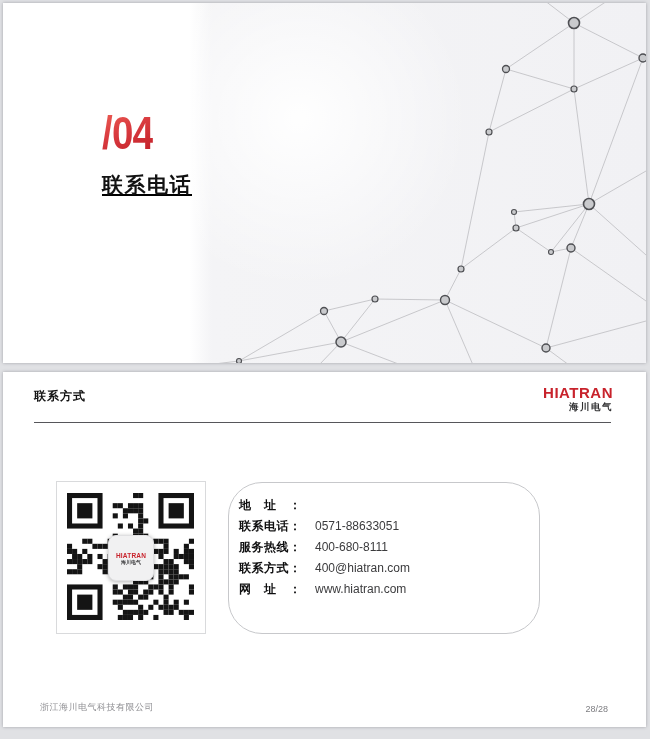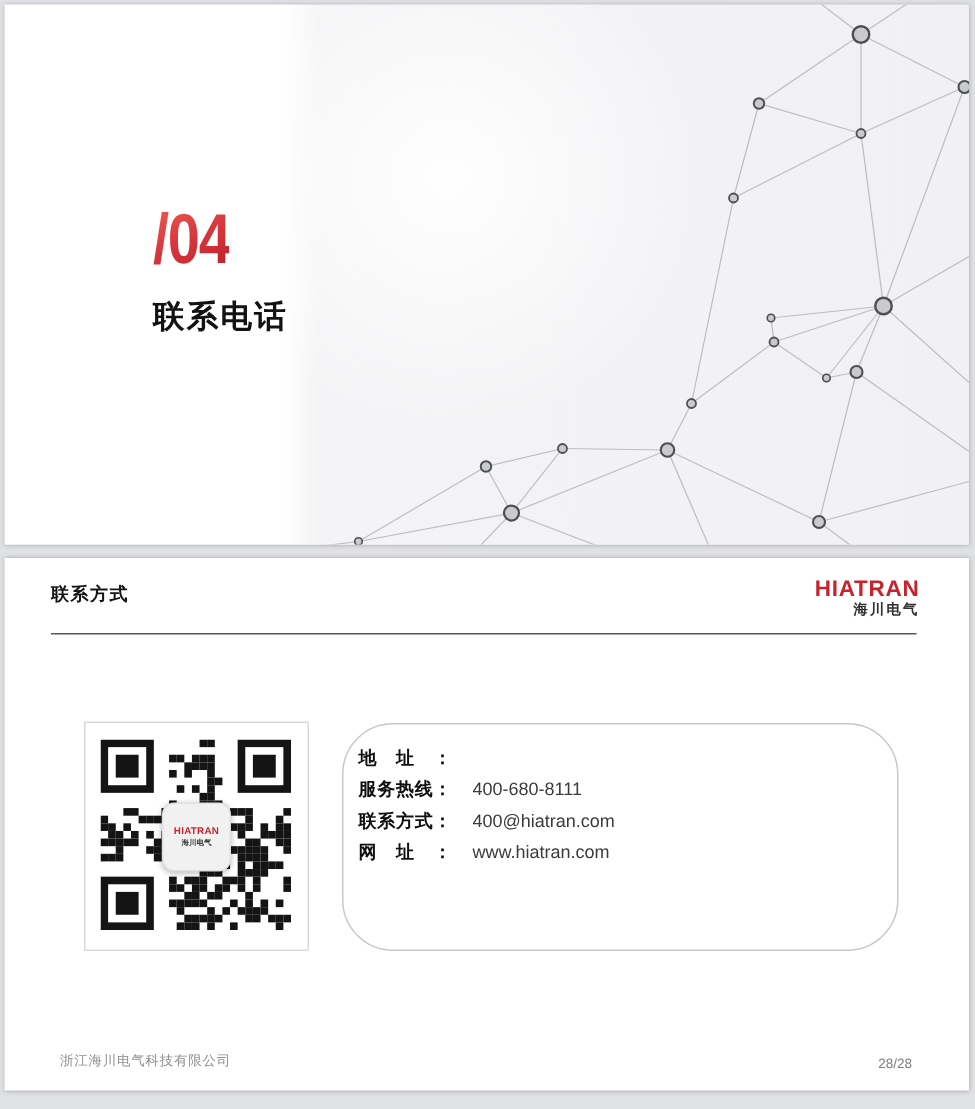--- a/index.html
+++ b/index.html
@@ -17,21 +17,21 @@
   
   .slide1{
     top:3px;height:360px;
     background:
       radial-gradient(circle at 46% 32%, rgba(255,255,255,.95) 0%, rgba(255,255,255,0) 40%),
       linear-gradient(90deg,#ffffff 0%,#ffffff 29%,#f4f4f6 32.5%,#f1f1f4 100%);
   }
   .mesh{position:absolute;left:0;top:0;width:643px;height:360px;}
   .mesh line{stroke:#bcbdc0;stroke-width:.8;}
   .mesh circle{fill:#c9cacd;stroke:#4e4f53;}
-  .cover-text{position:absolute;left:99px;top:132px;}
+  .cover-text{position:absolute;left:99px;top:106px;text-decoration:underline;}
   .section-number{
     display:inline-block;
     font-size:47px;font-weight:800;line-height:1;letter-spacing:-1px;
     transform:scaleX(.82);transform-origin:left center;
     color:#c8232c;
   }
   @supports ((-webkit-background-clip:text) or (background-clip:text)){
     .section-number{
       background:linear-gradient(160deg,#ee6055 0%,#d93a3f 45%,#bf1e27 100%);
       -webkit-background-clip:text;background-clip:text;
@@ -65,21 +65,21 @@
     box-shadow:0 1px 4px rgba(0,0,0,.3);box-sizing:border-box;
     display:flex;flex-direction:column;align-items:center;justify-content:center;
   }
   .qr-badge-brand{font-size:6.5px;font-weight:800;color:#c8232c;letter-spacing:.2px;}
   .qr-badge-cn{font-size:5px;font-weight:700;color:#3a3a3c;}
   .qr-caption{
     position:absolute;left:53px;top:268px;width:150px;text-align:center;
     font-size:13px;color:#1c1c1c;letter-spacing:1px;
   }
   .contact-panel{
-    position:absolute;left:225px;top:110px;width:371px;height:152px;
+    position:absolute;left:225px;top:110px;width:312px;height:152px;
     border:1px solid #c7c8cb;border-radius:34px;box-sizing:border-box;
     padding:12px 16px 10px 10px;background:#fff;
   }
   .contact-row{display:flex;}
   .contact-label{
     width:62px;flex:0 0 62px;
     font-size:12px;line-height:21px;font-weight:700;color:#0f0f10;
     text-align:justify;text-align-last:justify;
   }
   .contact-value{
@@ -373,20 +373,24 @@
       <div class="qr-badge-brand">HIATRAN</div>
       <div class="qr-badge-cn">海川电气</div>
     </div>
   </div>
 
   <div class="contact-panel">
     <div class="contact-row">
       <span class="contact-label">地址：</span>
     </div>
     <div class="contact-row">
+      <span class="contact-label">联系电话：</span>
+      <span class="contact-value">0571-88633051</span>
+    </div>
+    <div class="contact-row">
       <span class="contact-label">服务热线：</span>
       <span class="contact-value">400-680-8111</span>
     </div>
     <div class="contact-row">
       <span class="contact-label">联系方式：</span>
       <span class="contact-value">400@hiatran.com</span>
     </div>
     <div class="contact-row">
       <span class="contact-label">网址：</span>
       <span class="contact-value">www.hiatran.com</span>

